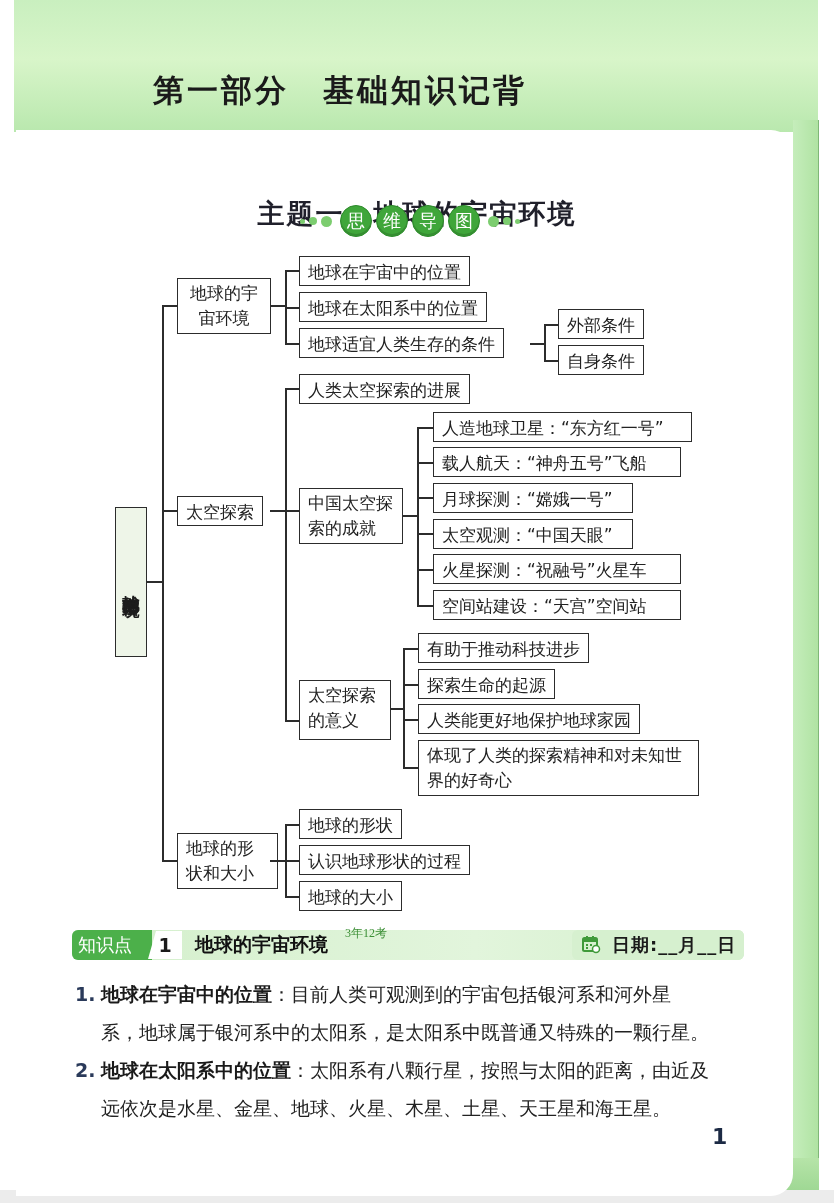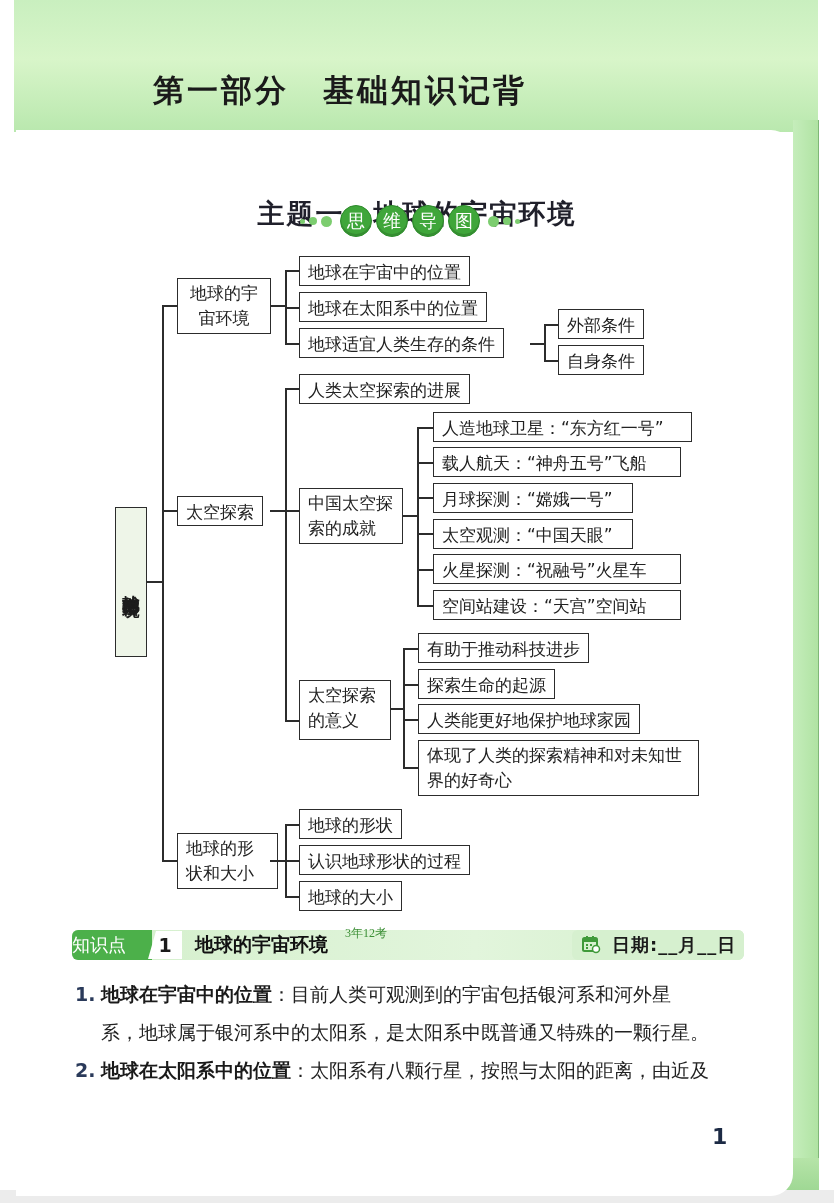--- a/index.html
+++ b/index.html
@@ -34,21 +34,21 @@
           background:#eef5e8; font-weight:bold; font-size:17px; line-height:19px; text-align:center;
           box-sizing:border-box; padding-top:4px; writing-mode:vertical-rl; letter-spacing:1px;
           display:flex; align-items:center; justify-content:center; }
   .ln { position:absolute; background:#2c2c2c; }
   .h { height:1.5px; }
   .v { width:1.5px; }
 
   .kp-bar { position:absolute; left:72px; top:930px; width:672px; height:30px; border-radius:6px;
             background:linear-gradient(90deg,#d3efcb,#e2f5dc 60%,#d3efcb); }
   .kp-tag { position:absolute; left:72px; top:930px; width:80px; height:30px; background:#4cb04a;
-            border-radius:6px 0 0 6px; color:#fff; font-size:18px; line-height:30px; box-sizing:border-box; }
+            border-radius:6px 0 0 6px; color:#fff; font-size:18px; line-height:30px; padding-left:6px; box-sizing:border-box; }
   .kp-num { position:absolute; left:148px; top:931px; width:34px; height:28px; background:#fff;
             clip-path:polygon(8px 0,100% 0,100% 100%,0 100%); font-size:19px; font-weight:bold; line-height:28px;
             text-align:center; color:#1a1a1a; }
   .kp-title { position:absolute; left:195px; top:932px; font-size:19px; font-weight:bold; color:#111; }
   .kp-sup { position:absolute; left:345px; top:925px; font-size:12px; color:#3b8f35; font-family:"Liberation Serif",serif; }
   .kp-date-pill { position:absolute; left:572px; top:930px; width:172px; height:30px; border-radius:6px; background:#d6f0cf; }
   .kp-cal { position:absolute; left:581px; top:934px; width:20px; height:20px; }
   .kp-date { position:absolute; left:612px; top:933px; font-size:18px; font-weight:bold; color:#1a1a1a; letter-spacing:1px; }
 
   .para { position:absolute; left:75px; width:690px; font-size:19px; line-height:38px; color:#222; }
@@ -169,15 +169,16 @@
   <rect x="5" y="13" width="2" height="2" fill="#3f9a3a"></rect>
 </svg>
 <div class="kp-date">日期:__月__日</div>
 
 <div class="para" style="top:975px">
   <span class="num">1.</span><span class="term">地球在宇宙中的位置</span><span>：目前人类可观测到的宇宙包括银河系和河外星</span>
   <span class="cont">系，地球属于银河系中的太阳系，是太阳系中既普通又特殊的一颗行星。</span>
 </div>
 <div class="para" style="top:1051px">
   <span class="num">2.</span><span class="term">地球在太阳系中的位置</span><span>：太阳系有八颗行星，按照与太阳的距离，由近及</span>
+  <span class="cont">远依次是水星、金星、地球、火星、木星、土星、天王星和海王星。</span>
 </div>
 
 <div class="page-num">1</div>
 
 </body></html>

